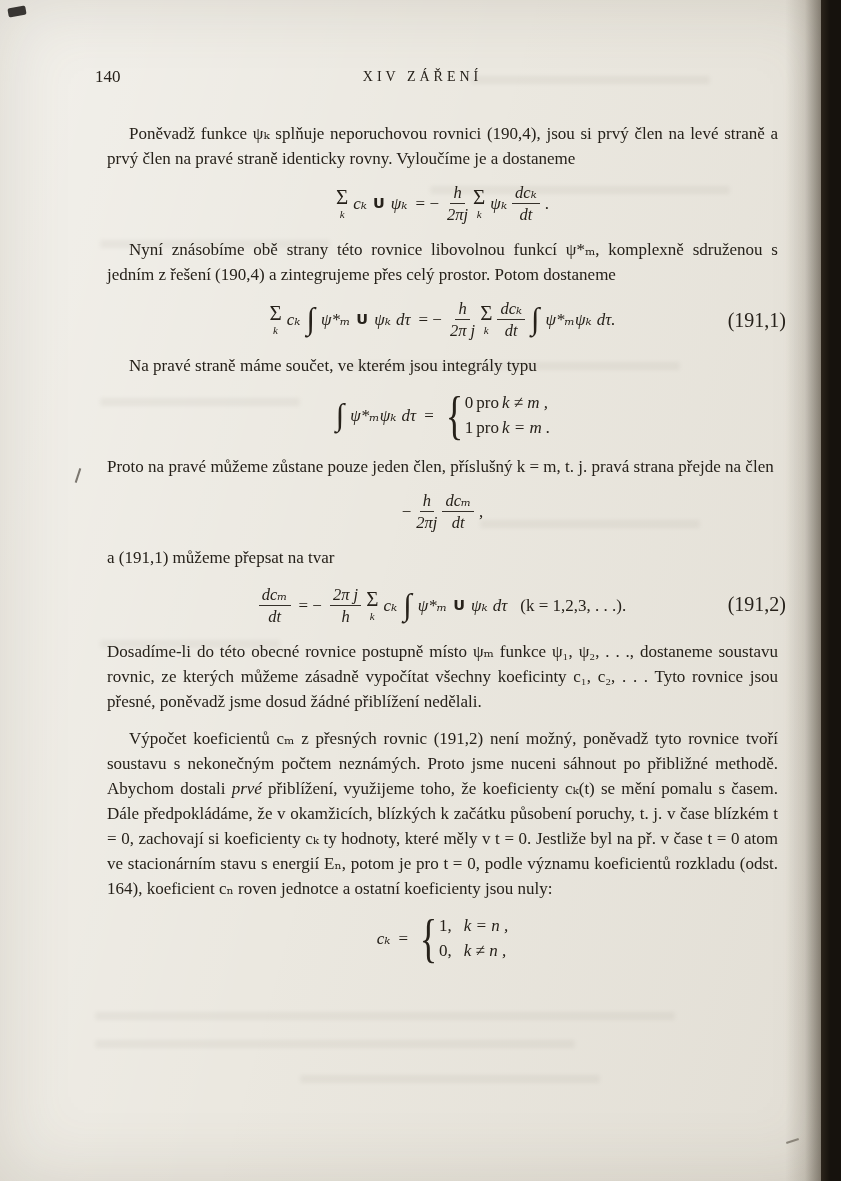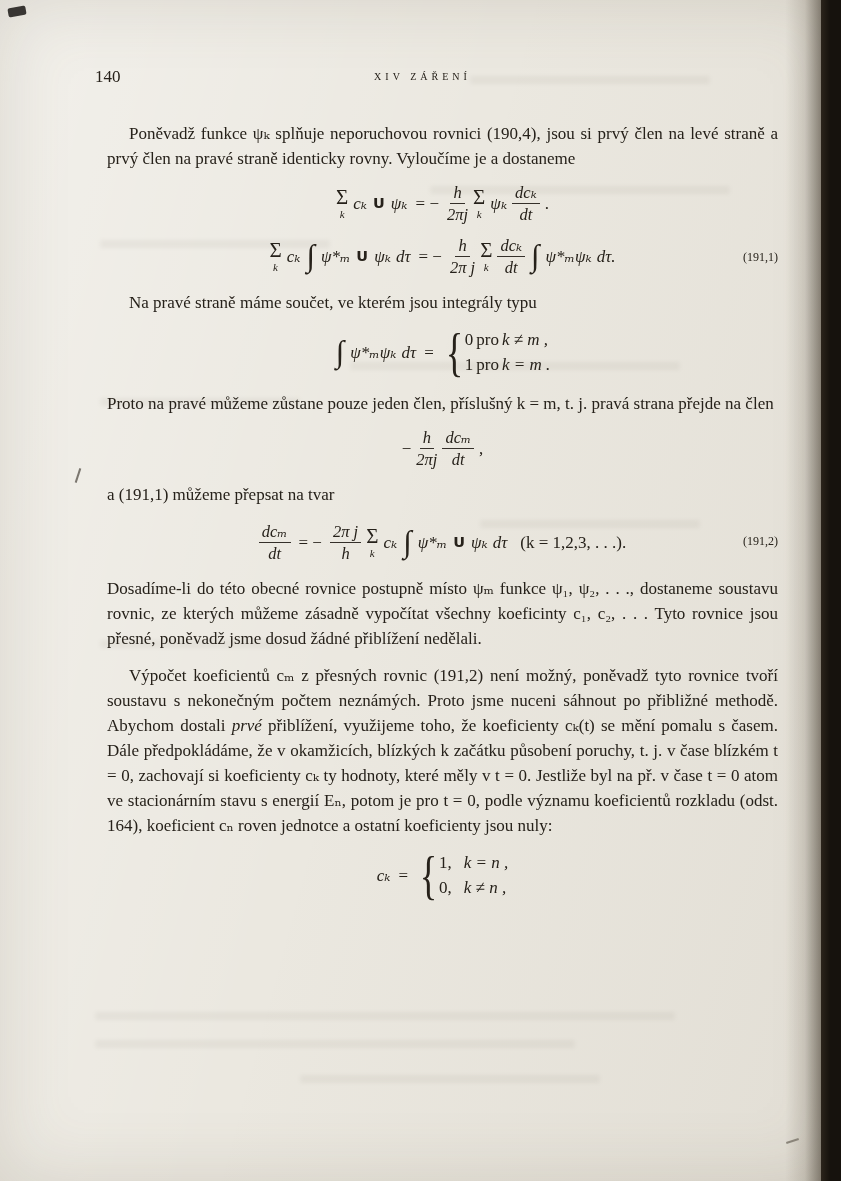--- a/index.html
+++ b/index.html
@@ -19,29 +19,29 @@
     background:linear-gradient(to right,rgba(75,63,45,0) 0%,rgba(75,63,45,0.16) 55%,rgba(52,43,30,0.52) 100%);}
   
   .corner-mark{position:absolute;left:8px;top:7px;width:18px;height:9px;background:#262420;border-radius:2px;transform:rotate(-10deg);opacity:.9;}
   .slash-mark{position:absolute;left:77px;top:468px;width:2px;height:15px;background:#4a443c;transform:rotate(18deg);opacity:.7;}
   .tick-mark{position:absolute;left:786px;top:1140px;width:13px;height:2px;background:#8b857a;transform:rotate(-18deg);}
   .ghost{position:absolute;height:8px;background:#6f6859;opacity:.07;filter:blur(2px);border-radius:3px;z-index:1;}
   
   .content{position:relative;z-index:2;margin:64px 51px 0 95px;width:695px;font-size:17px;line-height:25px;}
   .header{display:flex;align-items:flex-start;margin-bottom:32px;}
   .pagenum{width:70px;font-size:17px;}
-  .chapter{flex:1;text-align:center;font-size:10px;letter-spacing:4px;}
+  .chapter{flex:1;text-align:center;font-size:14px;letter-spacing:4px;}
   .hspacer{width:110px;}
   .para{margin:12px;text-align:justify;}
   .indent{text-indent:22px;}
   .ital{font-style:italic;}
   
   .eq-row{position:relative;text-align:center;margin:11px 0;}
   .eq-inner{display:inline-flex;align-items:center;gap:5px;font-size:17px;}
-  .eqnum{position:absolute;right:12px;top:50%;transform:translateY(-50%);font-size:12px;}
+  .eqnum{position:absolute;right:4px;top:50%;transform:translateY(-50%);font-size:20px;}
   .mi{font-style:italic;}
   .up{font-style:normal;}
   .rel{margin:0 3px;}
   .mop{font-family:"DejaVu Sans",sans-serif;font-weight:bold;font-size:14.5px;padding:0 1px;}
   .frac{display:inline-flex;flex-direction:column;align-items:center;line-height:1.18;font-size:16.5px;}
   .frac .num{border-bottom:1px solid var(--rule,#35302a);padding:0 3px 1px;}
   .frac .den{padding-top:1px;}
   .bigop{display:inline-flex;flex-direction:column;align-items:center;line-height:1;}
   .bigop .sym{font-size:21px;}
   .bigop .sub{font-size:11px;margin-top:1px;}
@@ -100,20 +100,21 @@
           </span>
         <span class="mi">ψₖ</span>
         <span class="frac">
             <span class="num mi">dcₖ</span>
             <span class="den mi">dt</span>
           </span>
         <span class="up">.</span>
       </span>
     </div>
 
+    <p class="para indent">Nyní znásobíme obě strany této rovnice libovolnou funkcí ψ*ₘ, komplexně sdruženou s jedním z řešení (190,4) a zintegrujeme přes celý prostor. Potom dostaneme</p>
 
     <div class="eq-row">
       <span class="eq-inner">
         <span class="bigop">
             <span class="sym">Σ</span>
             <span class="sub mi">k</span>
           </span>
         <span class="mi">cₖ</span>
         <span class="intg">∫</span>
         <span class="mi">ψ*ₘ</span>

